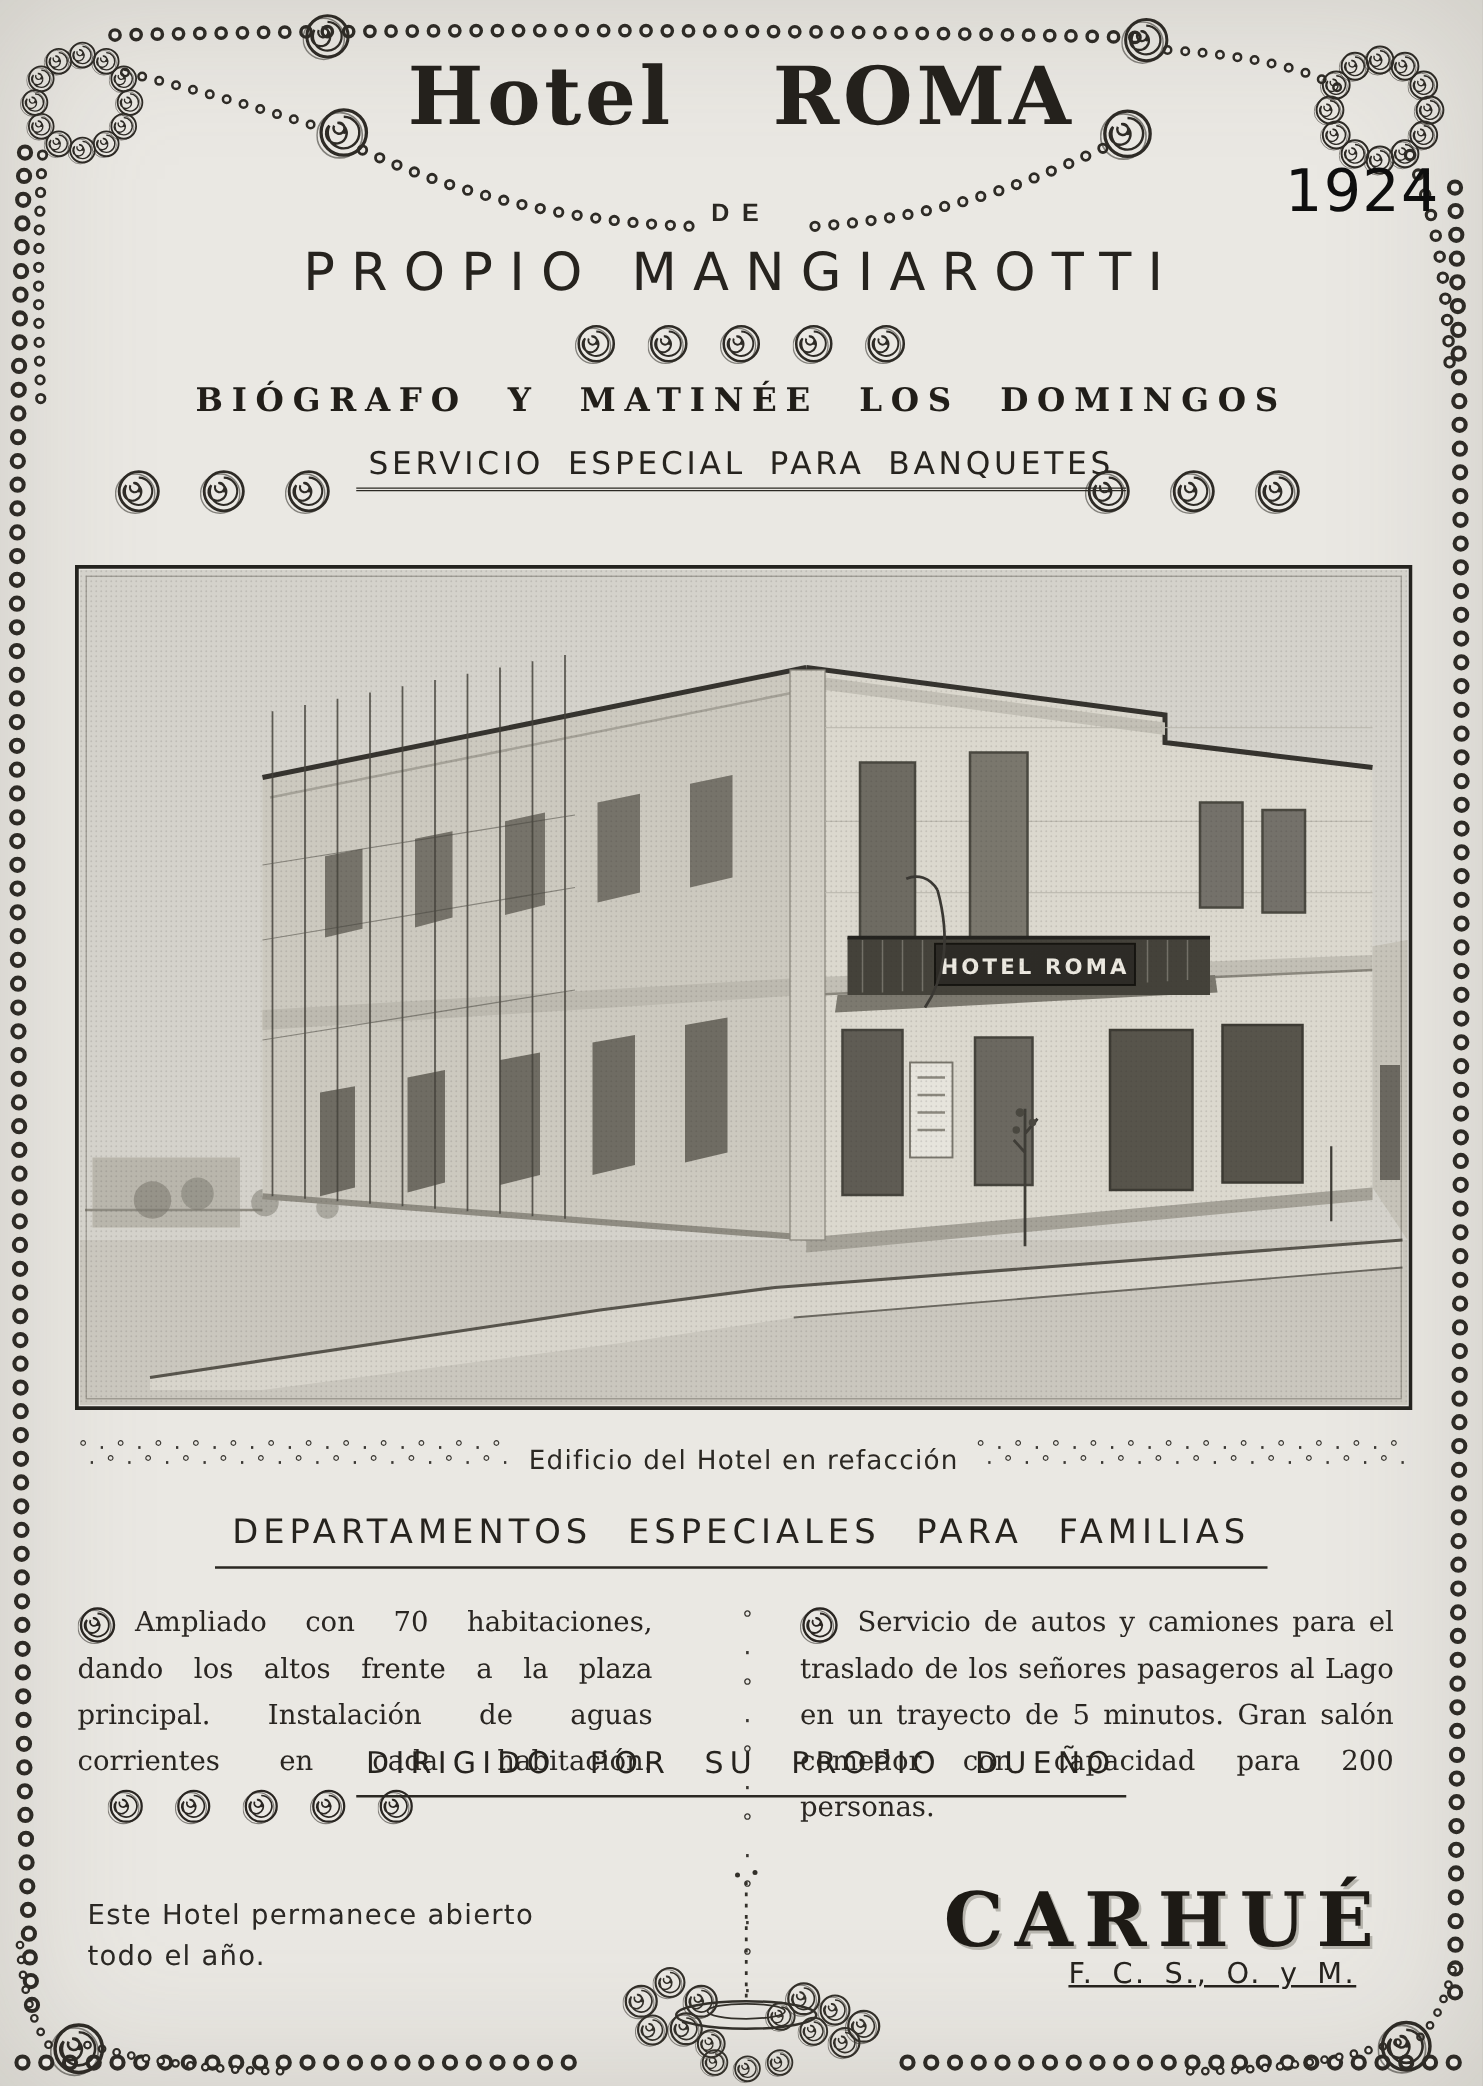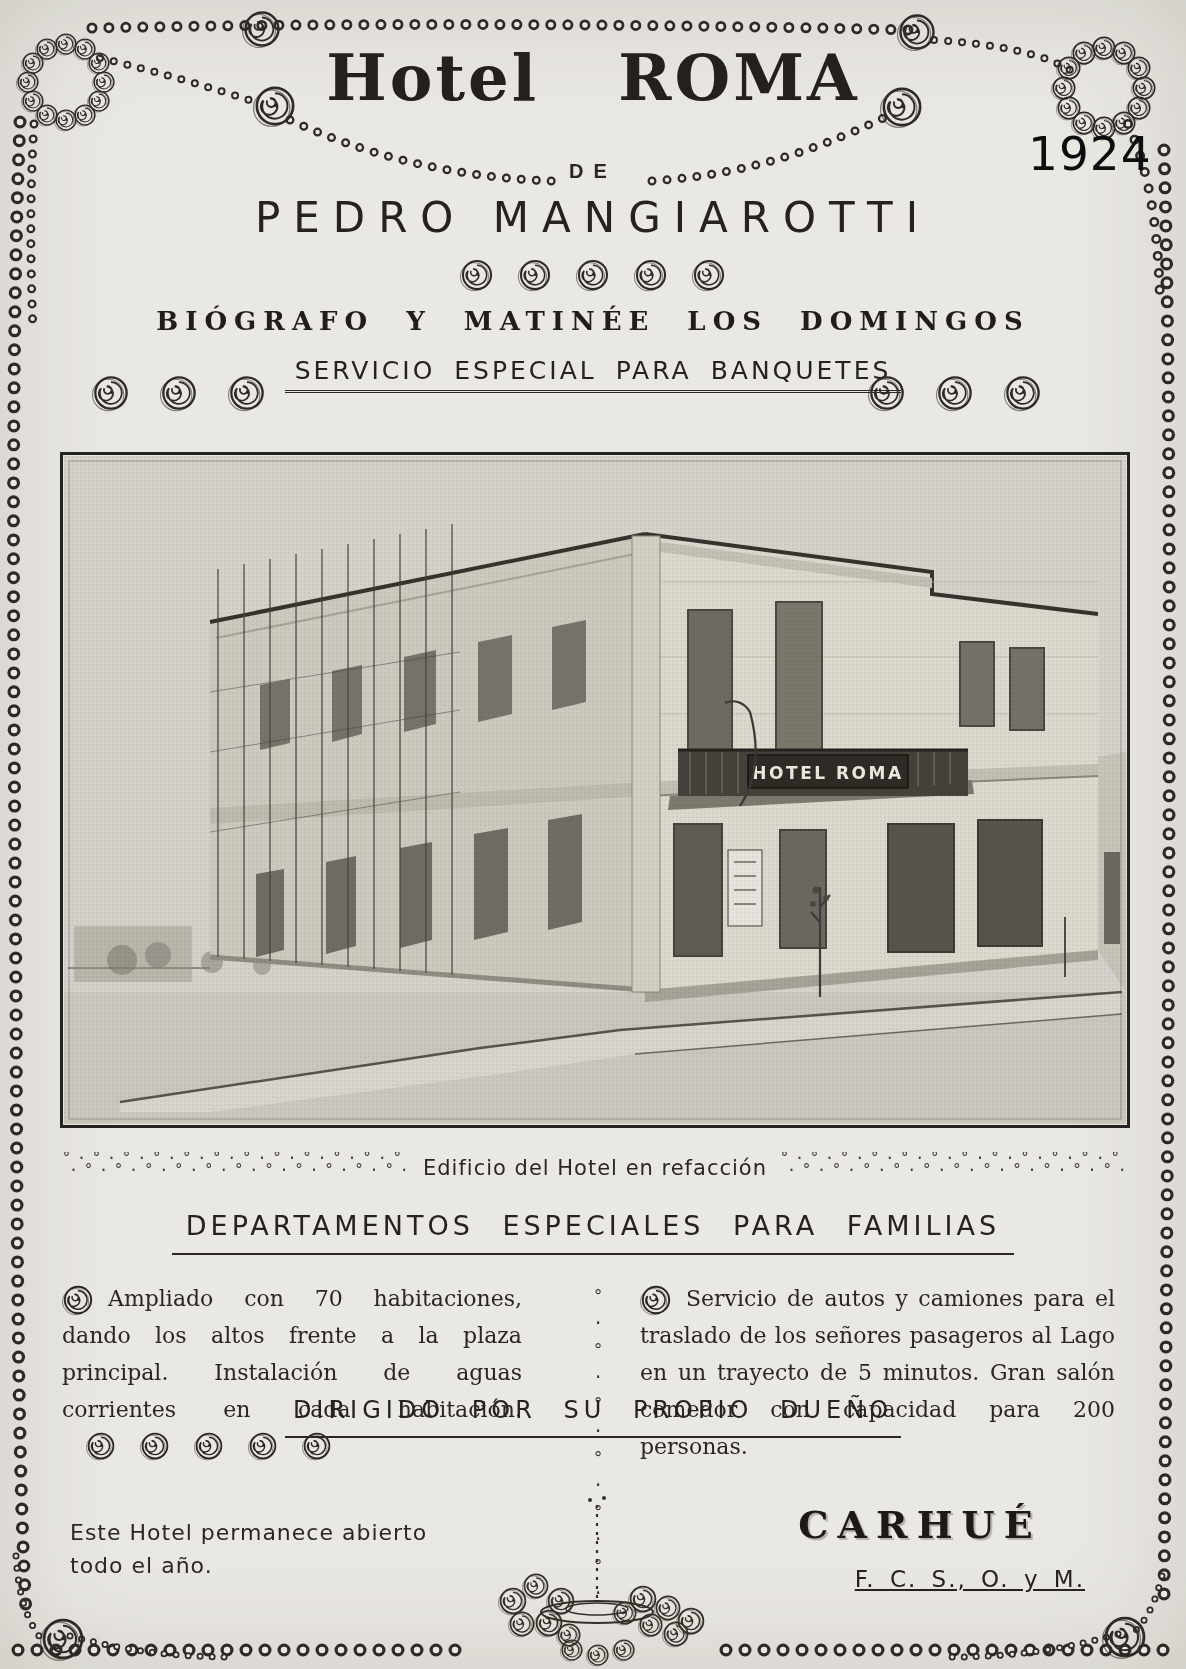--- a/index.html
+++ b/index.html
@@ -63,21 +63,21 @@
   .managed { top:1396px; }
   .managed span { display:inline-block; font-family:"DejaVu Sans", sans-serif;
           font-size:24px; letter-spacing:5px; word-spacing:14px; color:#26231e;
           border-bottom:2px solid #2b2823; padding:0 8px 12px; }
 
   .note { left:70px; top:1516px; width:420px; text-align:left;
           font-family:"DejaVu Sans", sans-serif; font-size:22px;
           letter-spacing:1px; line-height:33px; color:#2b2824; }
 
   .city { left:755px; top:1502px; width:330px; text-align:center;
-          font-family:"DejaVu Serif", serif; font-weight:bold; font-size:38px;
+          font-family:"DejaVu Serif", serif; font-weight:bold; font-size:60px;
           letter-spacing:9px; color:#1d1a15; text-shadow:2px 2px 0 rgba(90,85,75,.35); }
   .railway { left:755px; top:1566px; width:330px; text-align:right;
           font-family:"DejaVu Sans", sans-serif; font-size:23px;
           letter-spacing:2px; word-spacing:5px; color:#26231e;text-decoration:underline; }
 
   .year { left:1028px; top:126px; font-family:"DejaVu Sans", sans-serif;
           font-size:47px; color:#0e0e0e; letter-spacing:1px; }
 
   svg.overlay { left:0; top:0; width:1186px; height:1669px; pointer-events:none; }
 </style>
@@ -202,21 +202,21 @@
     </g>
   </svg>
 
   <div class="abs year">1924</div>
 
   <div class="abs ctr title">
     <span>Hotel</span>
     <span>ROMA</span>
   </div>
   <div class="abs ctr de">DE</div>
-  <div class="abs ctr owner">PEDRO MANGIAROTTI</div>
+  <div class="abs ctr owner">PROPIO MANGIAROTTI</div>
 
   <div class="abs ctr rose-row">
     <svg class="rose-i" width="34" height="34">
         <use href="#rose" width="34" height="34"></use>
       </svg>
     <svg class="rose-i" width="34" height="34">
         <use href="#rose" width="34" height="34"></use>
       </svg>
     <svg class="rose-i" width="34" height="34">
         <use href="#rose" width="34" height="34"></use>

